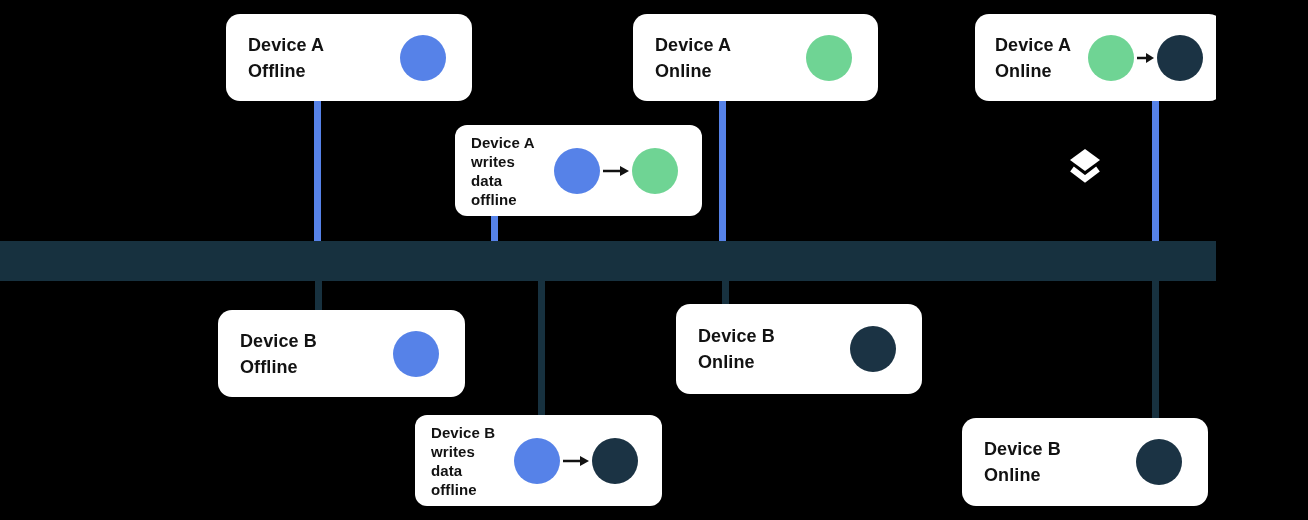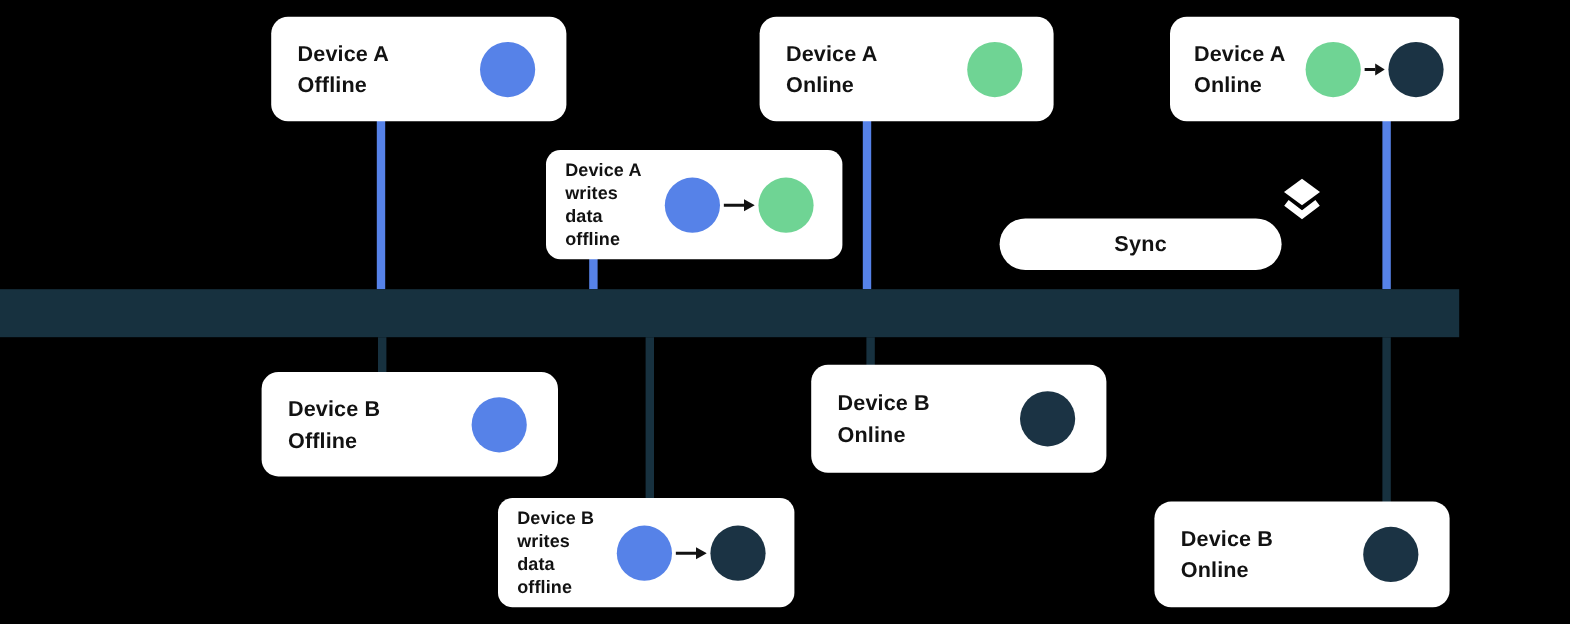--- a/index.html
+++ b/index.html
@@ -129,21 +129,20 @@
     <div class="dots">
       <span class="dot green"></span>
       <svg class="mini-arrow" width="17" height="12" viewBox="0 0 17 12">
           <line x1="0" y1="6" x2="9" y2="6" stroke="#121212" stroke-width="2.5"></line>
           <polygon points="9,1 17,6 9,11" fill="#121212"></polygon>
         </svg>
       <span class="dot dark"></span>
     </div>
   </div>
 
-  <button class="sync-pill">Sync</button>
   <svg class="layers-icon" viewBox="0 0 34 38">
     <polygon points="17,1 32,12 17,23 2,12" fill="#FFFFFF"></polygon>
     <polyline points="4,21 17,31 30,21" fill="none" stroke="#FFFFFF" stroke-width="6"></polyline>
   </svg>
 
   <div class="card card4">
     <div class="lines">
       <div>Device B</div>
       <div>Offline</div>
     </div>

